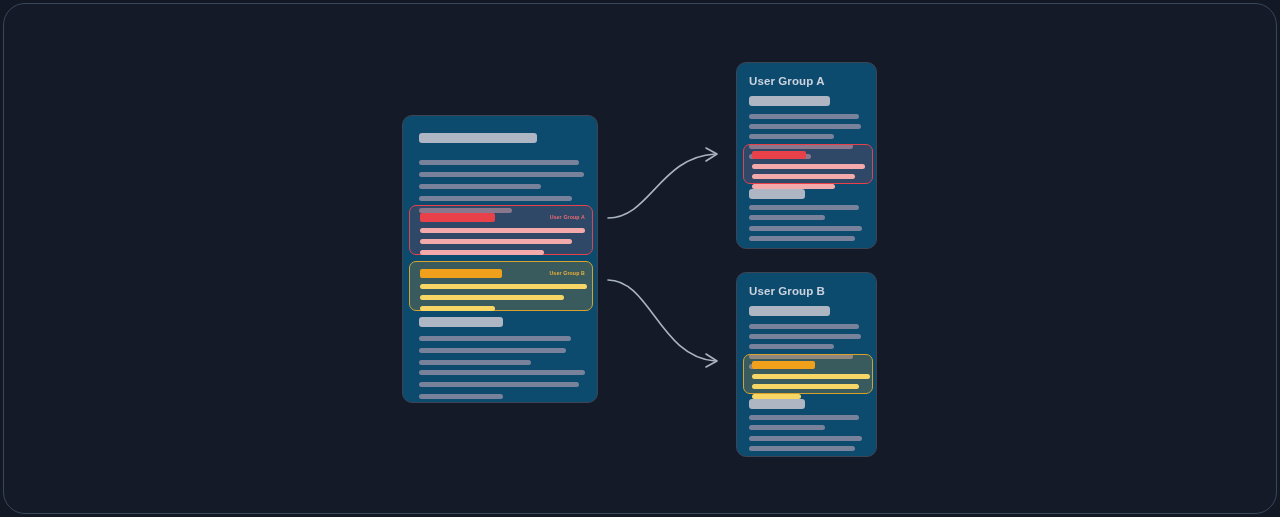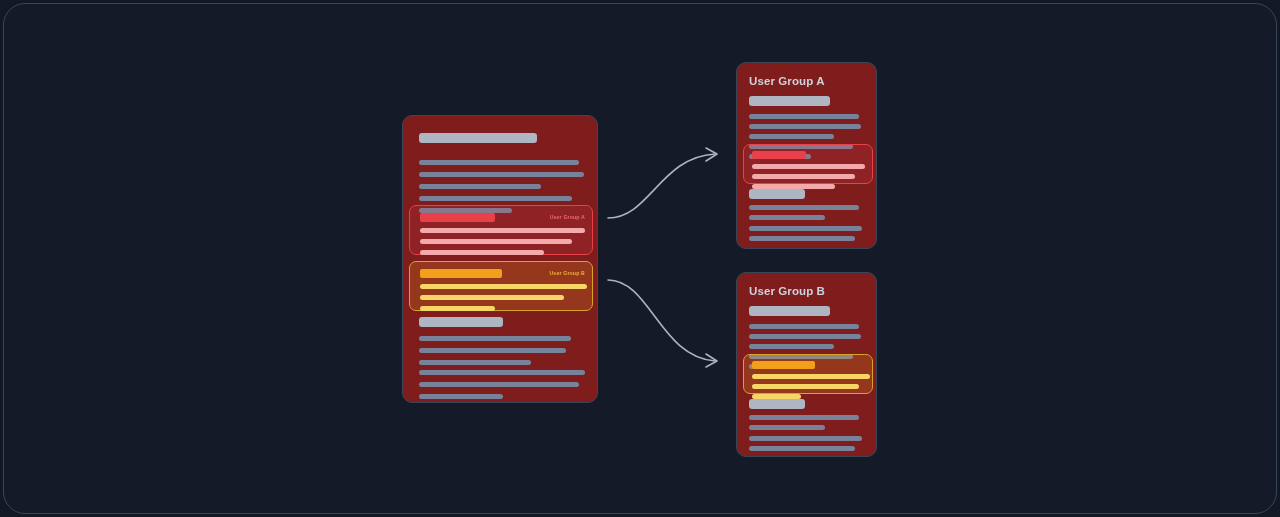--- a/index.html
+++ b/index.html
@@ -27,21 +27,21 @@
     width: 1274px;
     height: 511px;
     border: 1.5px solid #39475c;
     border-radius: 22px;
     background: #141a28;
   }
 
   
   .card {
     position: absolute;
-    background: #7f1d1d;
+    background: #0c4a6e;
     border: 1px solid #3b4556;
     border-radius: 10px;
     text-decoration: underline;
   }
 
   .card-title {
     color: #cbd3de;
     font-size: 11.5px;
     font-weight: bold;
     letter-spacing: .1px;

